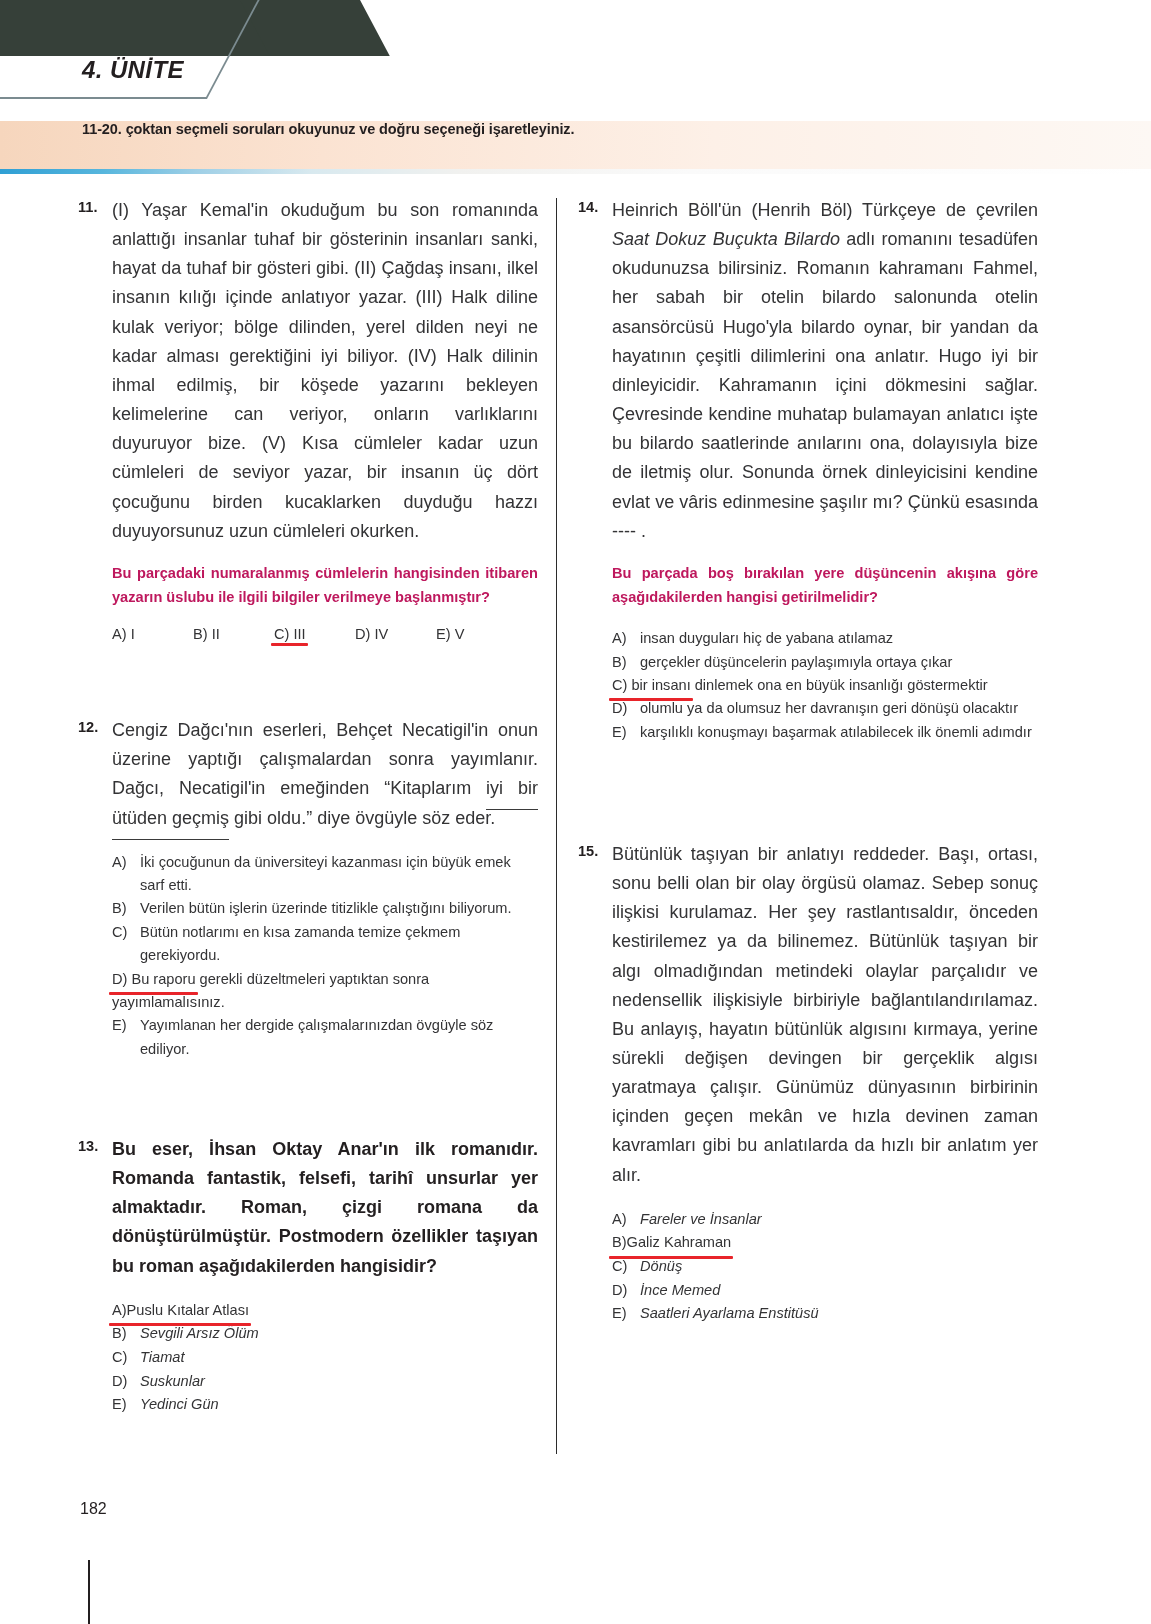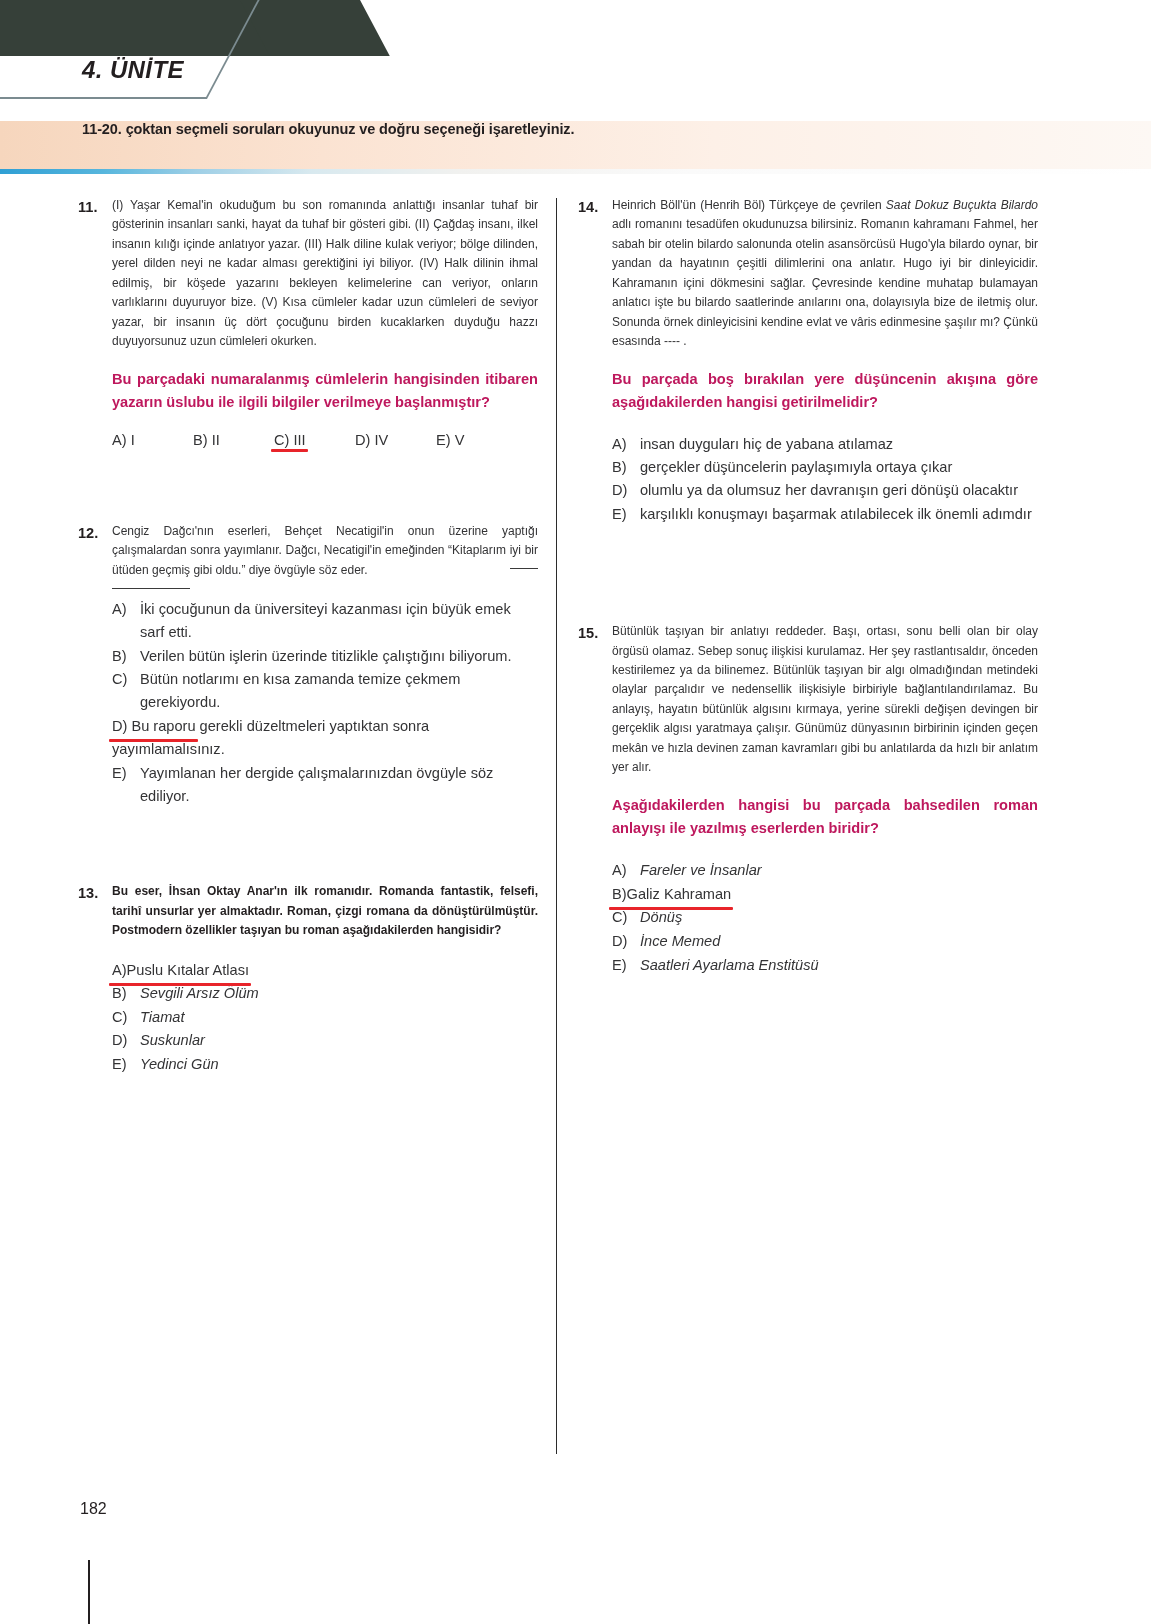--- a/index.html
+++ b/index.html
@@ -123,21 +123,21 @@
     flex: 0 0 34px;
     font-size: 14.6px;
     font-weight: bold;
     line-height: 1.62;
     color: #231f20;
     padding-top: 0px;
   }
   .q-body { flex: 1 1 auto; }
 
   .passage {
-    font-size: 12px;
+    font-size: 18px;
     line-height: 1.62;
     text-align: justify;
     color: #333335;
     hyphens: none;
   }
   .passage.bold-passage {
     font-weight: bold;
     color: #231f20;
   }
   .stem {
@@ -326,38 +326,40 @@
         <div class="options">
           <div class="opt">
               <span class="opt-letter">A)</span>
               <span class="opt-text">insan duyguları hiç de yabana atılamaz</span>
             </div>
           <div class="opt">
               <span class="opt-letter">B)</span>
               <span class="opt-text">gerçekler düşüncelerin paylaşımıyla ortaya çıkar</span>
             </div>
           <div class="opt">
+              <span class="opt-text"><span class="red-ul"><span>C)</span> <span>bir insanı</span></span> dinlemek ona en büyük insanlığı göstermektir</span>
+            </div>
+          <div class="opt">
               <span class="opt-letter">D)</span>
               <span class="opt-text">olumlu ya da olumsuz her davranışın geri dönüşü olacaktır</span>
             </div>
           <div class="opt">
               <span class="opt-letter">E)</span>
               <span class="opt-text">karşılıklı konuşmayı başarmak atılabilecek ilk önemli adımdır</span>
             </div>
         </div>
       </div>
     </div>
 
     <div style="height:96px"></div>
 
     <div class="q">
       <div class="q-num">15.</div>
       <div class="q-body">
         <div class="passage">Bütünlük taşıyan bir anlatıyı reddeder. Başı, ortası, sonu belli olan bir olay örgüsü olamaz. Sebep sonuç ilişkisi kurulamaz. Her şey rastlantısaldır, önceden kestirilemez ya da bilinemez. Bütünlük taşıyan bir algı olmadığından metindeki olaylar parçalıdır ve nedensellik ilişkisiyle birbiriyle bağlantılandırılamaz. Bu anlayış, hayatın bütünlük algısını kırmaya, yerine sürekli değişen devingen bir gerçeklik algısı yaratmaya çalışır. Günümüz dünyasının birbirinin içinden geçen mekân ve hızla devinen zaman kavramları gibi bu anlatılarda da hızlı bir anlatım yer alır.</div>
-        <div class="stem">Aşağıdakilerden hangisi bu parçada bahsedilen roman anlayışı ile yazılmış eserlerden biridir?</div>
         <div class="options">
           <div class="opt italic tight">
               <span class="opt-letter" style="font-style:normal">A)</span>
               <span class="opt-text">Fareler ve İnsanlar</span>
             </div>
           <div class="opt italic tight">
               <span class="red-ul"><span class="opt-letter" style="font-style:normal">B)</span><span>Galiz Kahraman</span></span>
             </div>
           <div class="opt italic tight">
               <span class="opt-letter" style="font-style:normal">C)</span>

